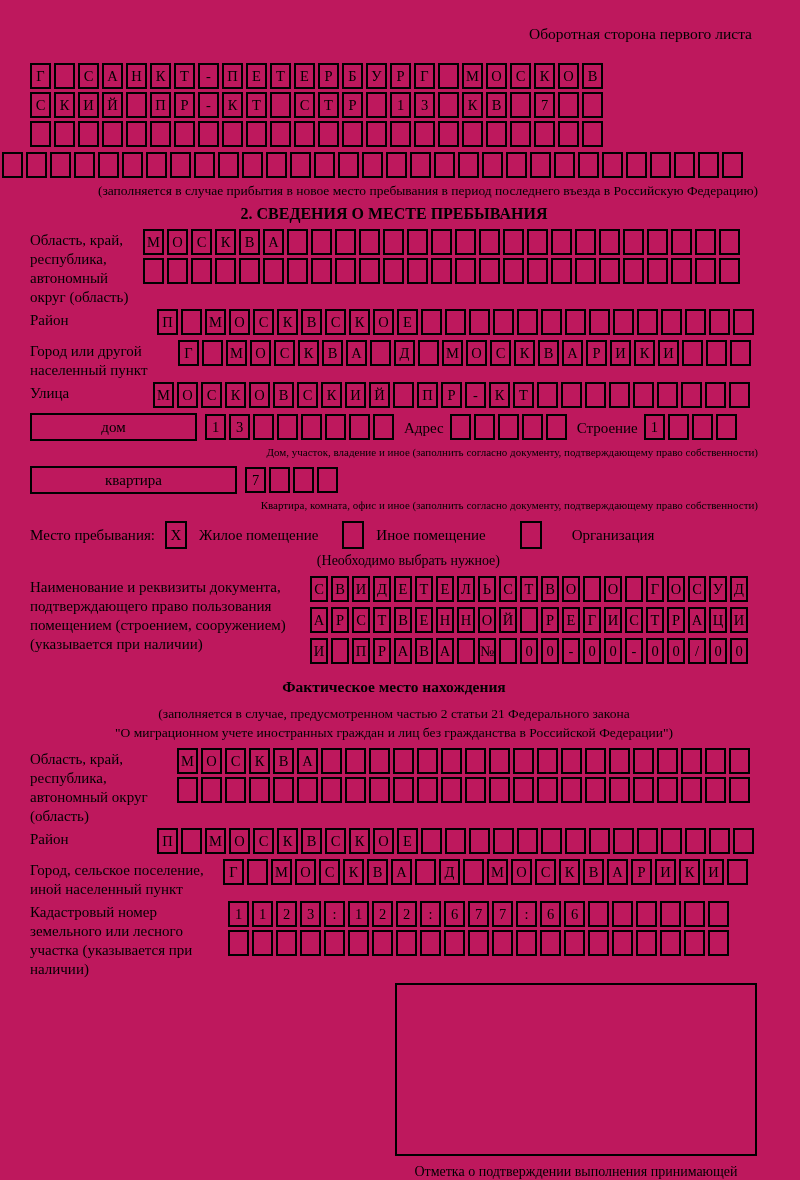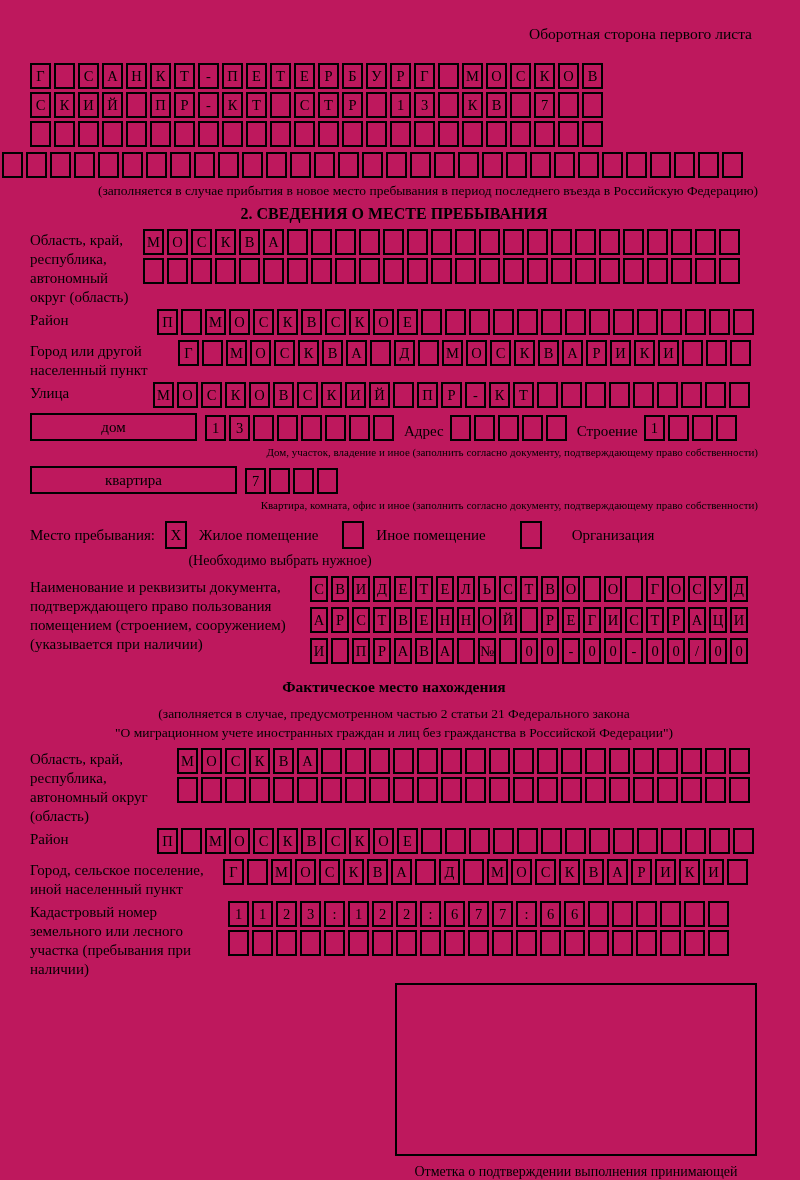--- a/index.html
+++ b/index.html
@@ -29,39 +29,39 @@
     font-size:14.5px; line-height:1;
   }
   .narrow .cell { width:18px; }
   .fullrow { margin-left:-28px; margin-top:1px; }
 
   .note-c { text-align:right; font-size:13.5px; margin:1px 0 4px; }
   .note-l { font-size:11px; margin:1px 0 4px;text-align:right; }
   .h2 { text-align:center; font-weight:bold; font-size:16px; margin:4px 0 6px; }
   .h3 { text-align:center; font-weight:bold; font-size:15.5px; margin:8px 0 8px; }
 
-  .houserow { align-items:flex-end; margin-bottom:2px; }
+  .houserow { align-items:center; margin-bottom:2px; }
   .wbox {
     flex:none; height:28px; border:2px solid #000;
     display:flex; align-items:center; justify-content:center;
     font-size:15px;
   }
   .wbox.dom { width:167px; margin-right:8px; }
   .wbox.kv  { width:207px; margin-right:8px; }
   .inl { flex:none; padding:3px 6px 0 10px; }
 
   .cbrow { display:flex; align-items:center; margin:6px 0 2px; }
   .cb {
     flex:none; width:22px; height:28px; border:2px solid #000;
     display:flex; align-items:center; justify-content:center;
     font-size:15px;
   }
   .cb-lbl { padding:0 0 0 12px; }
   .sp10{margin-left:10px} .sp24{margin-left:24px} .sp18{margin-left:18px} .sp34{margin-left:34px}
-  .needed { width:440px; text-align:center; font-size:14px; margin:0 0 6px 30px; }
+  .needed { width:440px; text-align:right; font-size:14px; margin:0 0 6px 30px; }
 
   .docblock { margin-top:4px; margin-bottom:4px; }
   .docblock .cellrow { margin-bottom:5px; }
 
   .factnotes { font-size:13.5px; text-align:center; margin-bottom:6px; }
 
   .stampwrap { margin-left:365px; width:362px; margin-top:4px; }
   .stampbox { width:362px; height:173px; border:2px solid #000; }
   .stampcap { margin-top:6px; text-align:center; font-size:14px; line-height:19px; }
 </style>
@@ -587,21 +587,21 @@
         <span class="cell">А</span>
         <span class="cell">Р</span>
         <span class="cell">И</span>
         <span class="cell">К</span>
         <span class="cell">И</span>
         <span class="cell"></span>
       </div>
   </div>
 
   <div class="frow">
-    <div class="lbl w198">Кадастровый номер земельного или лесного участка (пребывания при наличии)</div>
+    <div class="lbl w198">Кадастровый номер земельного или лесного участка (указывается при наличии)</div>
     <div class="cellcol">
       <div class="cellrow">
           <span class="cell">1</span>
           <span class="cell">1</span>
           <span class="cell">2</span>
           <span class="cell">3</span>
           <span class="cell">:</span>
           <span class="cell">1</span>
           <span class="cell">2</span>
           <span class="cell">2</span>

